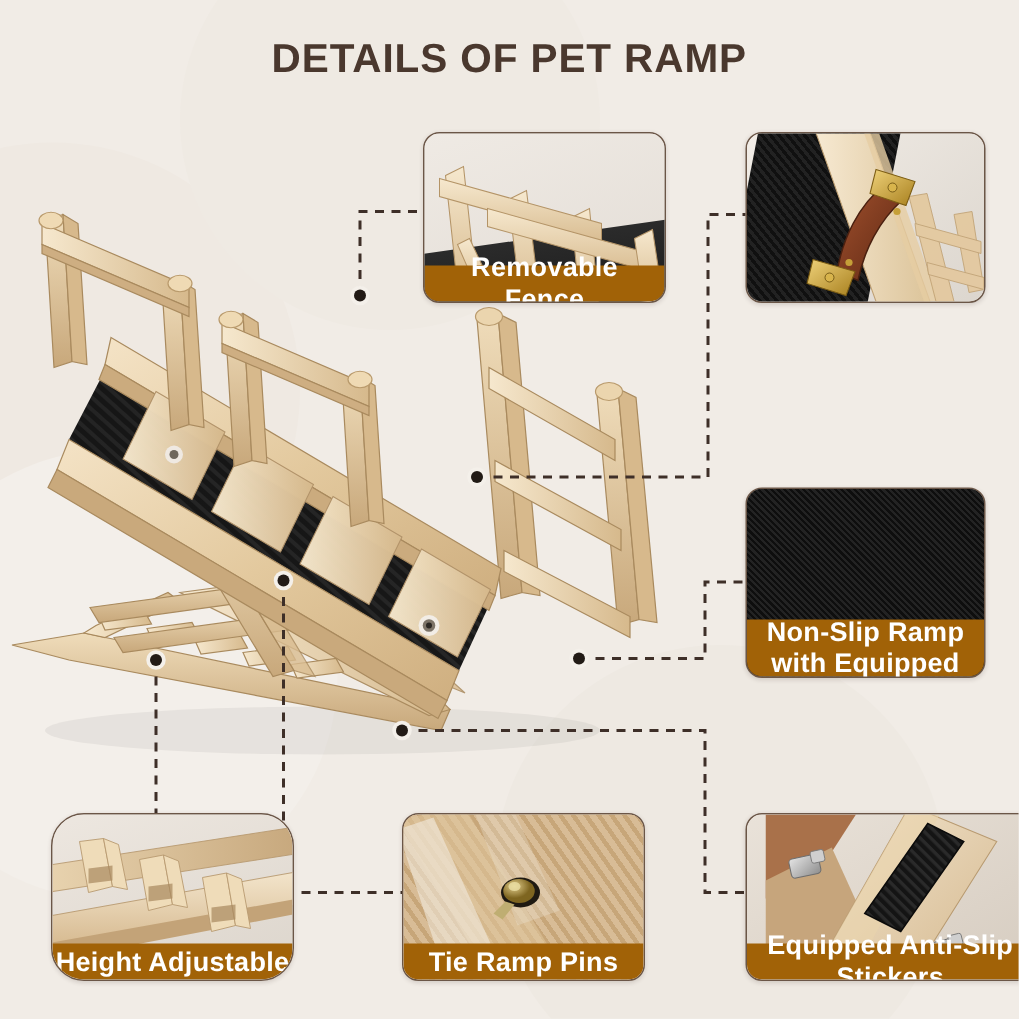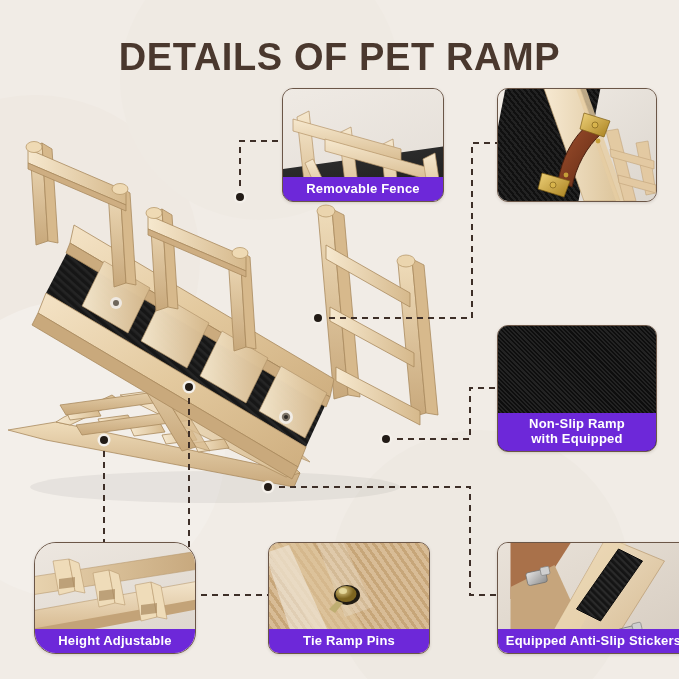--- a/index.html
+++ b/index.html
@@ -13,43 +13,43 @@
 
   
   .bgblob{position:absolute;border-radius:50%;pointer-events:none;}
   .blob-a{left:-130px;top:95px;width:330px;height:330px;background:#EFE9E2;}
   .blob-b{left:-75px;top:300px;width:300px;height:300px;background:#F3EFEA;}
   .blob-c{left:120px;top:-60px;width:280px;height:280px;background:#EFEAE3;}
   .blob-d{left:330px;top:430px;width:300px;height:300px;background:#EEE9E2;}
 
   
   .title{
-    position:absolute;left:0;top:36px;width:679px;text-align:center;
-    font-size:38px;font-weight:bold;letter-spacing:.6px;
+    position:absolute;left:0;top:24px;width:679px;text-align:center;
+    font-size:27px;font-weight:bold;letter-spacing:.6px;
     color:#4A382E;
   }
 
   
   .svg-layer{position:absolute;left:0;top:0;width:679px;height:679px;}
 
   
   .card{
     position:absolute;
     border:1.5px solid #6B5647;
     border-radius:11px;
     overflow:hidden;
     background:#E9E4DE;
     box-shadow:0 1px 3px rgba(60,45,35,.16);
   }
   .card-img{position:absolute;left:0;top:0;right:0;bottom:0;overflow:hidden;}
   .card-label{
     position:absolute;left:0;right:0;bottom:0;
-    background:#6d28d9;
+    background:#a16207;
     color:#FFFFFF;
-    font-size:13px;font-weight:bold;
+    font-size:18px;font-weight:bold;
     text-align:center;
     letter-spacing:.2px;
     display:flex;align-items:center;justify-content:center;
     line-height:1.15;
     padding:2px 2px;
     box-sizing:border-box;
   }
   .lbl1{height:24px;}
   .lbl2{height:38px;}
   .grip-fine{

